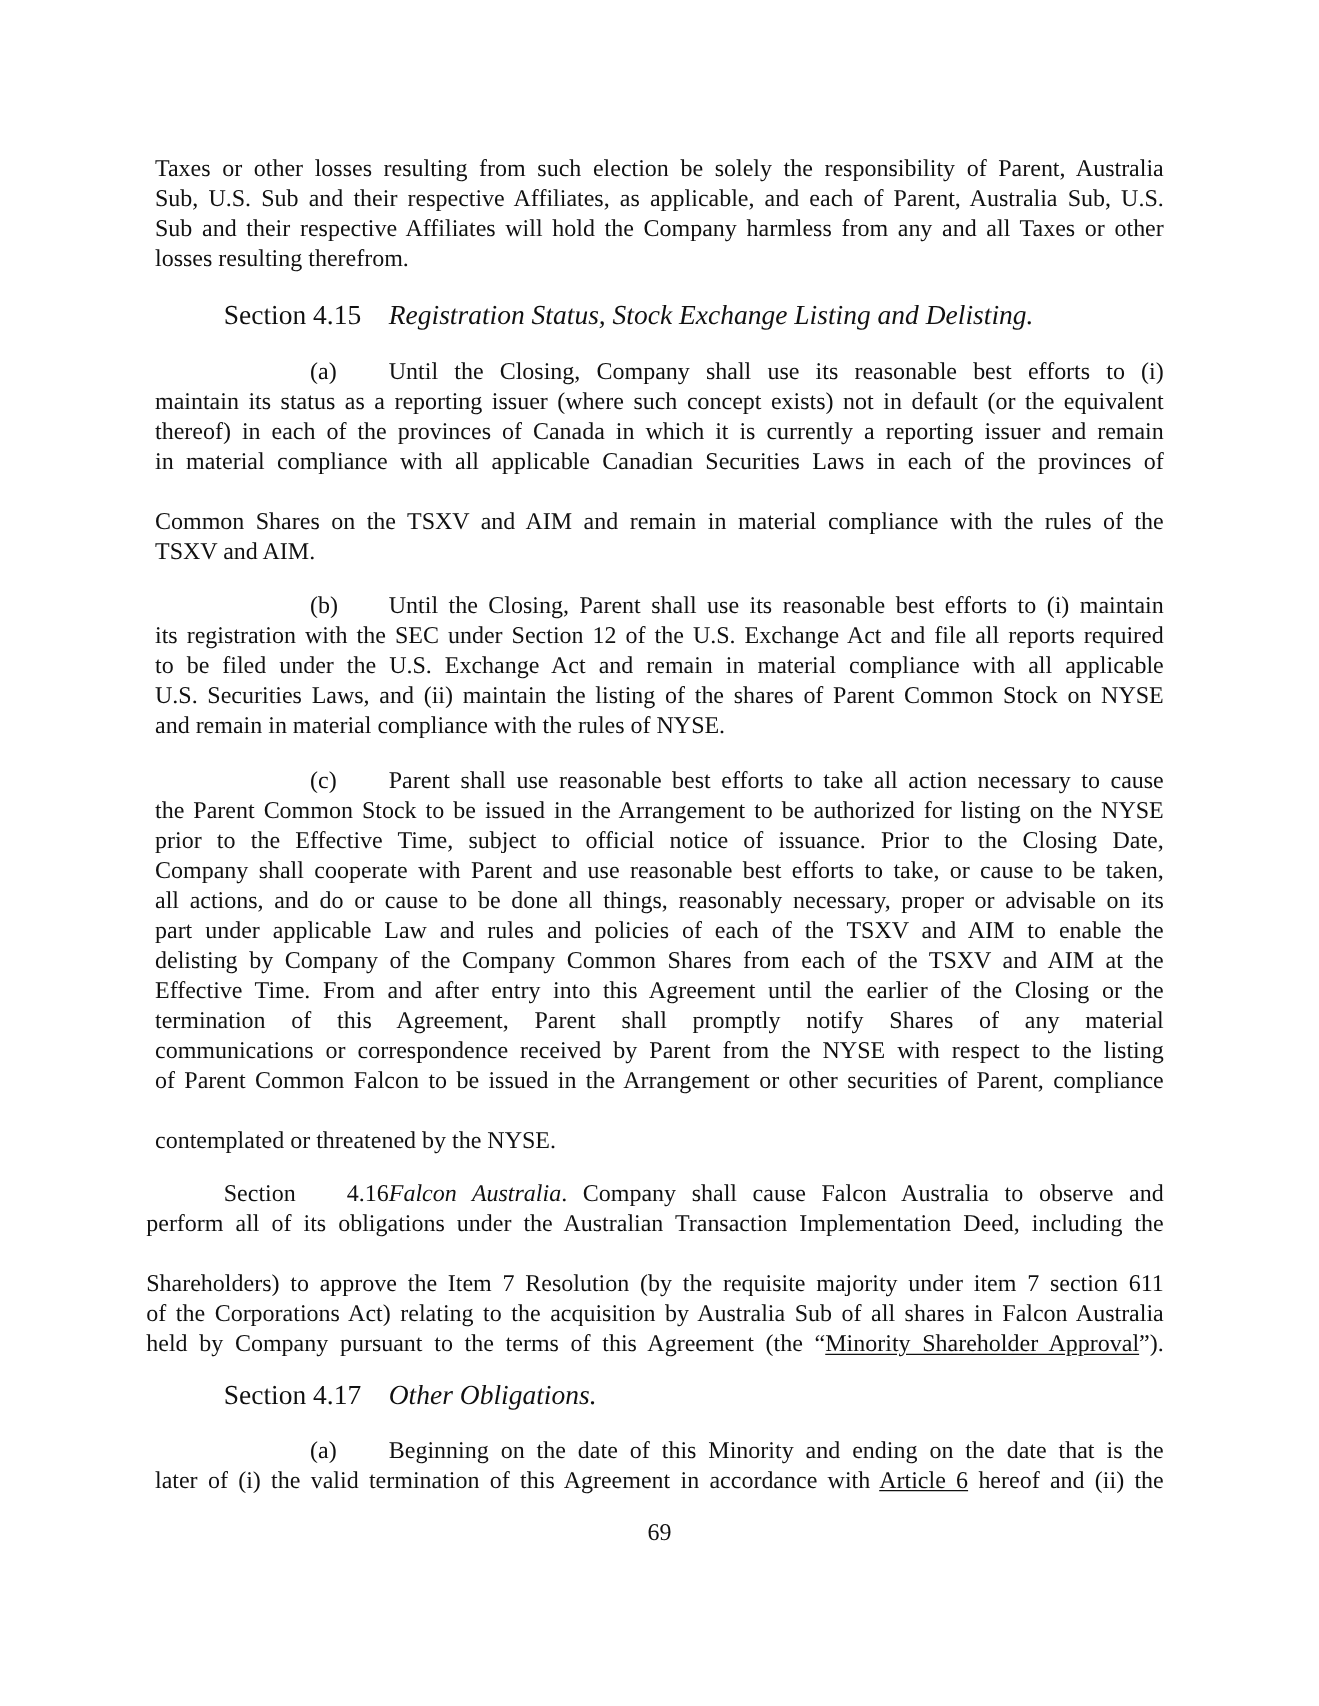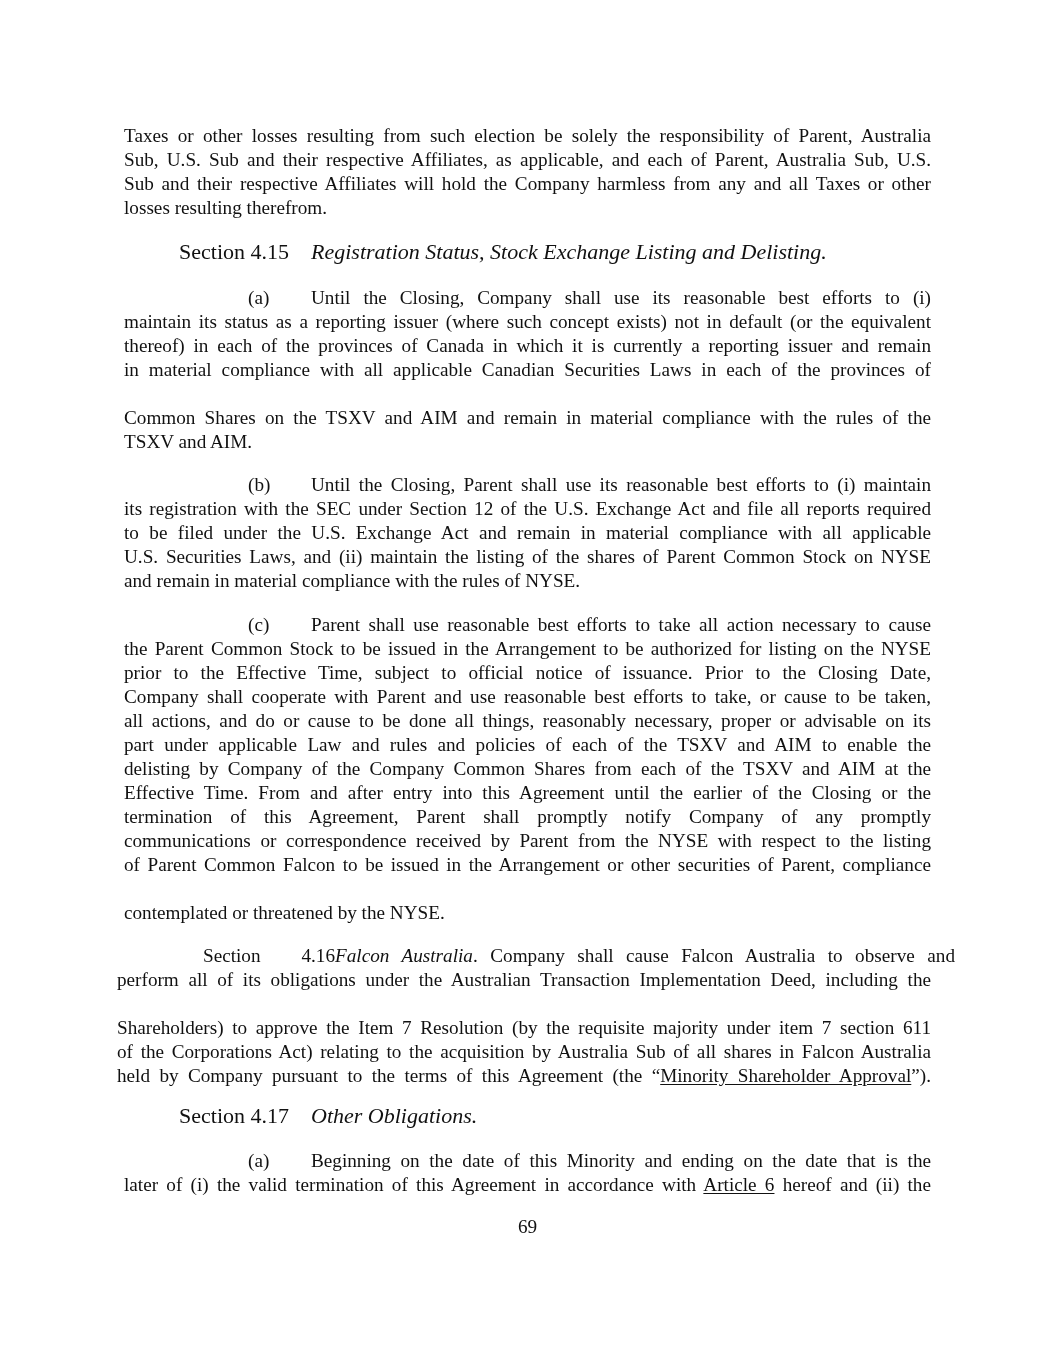--- a/index.html
+++ b/index.html
@@ -36,21 +36,20 @@
     .line.last {
       text-align-last: left;
     }
     .line.wide {
       left: 117px;
       width: 814px;
     }
     .line.indent1 {
       left: 179px;
       width: 752px;
-      margin-left: 24px;
     }
     .line.indent2 {
       left: 248px;
       width: 683px;
     }
     .heading {
       position: absolute;
       font-size: 22px;
       line-height: 24px;
       white-space: nowrap;
@@ -109,21 +108,21 @@
   <div class="line indent2" style="top:613px">
     <span class="sub-label">(c)</span><span>Parent shall use reasonable best efforts to take all action necessary to cause</span>
   </div>
   <div class="line" style="top:637px">the Parent Common Stock to be issued in the Arrangement to be authorized for listing on the NYSE</div>
   <div class="line" style="top:661px">prior to the Effective Time, subject to official notice of issuance. Prior to the Closing Date,</div>
   <div class="line" style="top:685px">Company shall cooperate with Parent and use reasonable best efforts to take, or cause to be taken,</div>
   <div class="line" style="top:709px">all actions, and do or cause to be done all things, reasonably necessary, proper or advisable on its</div>
   <div class="line" style="top:733px">part under applicable Law and rules and policies of each of the TSXV and AIM to enable the</div>
   <div class="line" style="top:757px">delisting by Company of the Company Common Shares from each of the TSXV and AIM at the</div>
   <div class="line" style="top:781px">Effective Time. From and after entry into this Agreement until the earlier of the Closing or the</div>
-  <div class="line" style="top:805px">termination of this Agreement, Parent shall promptly notify Company of any promptly</div>
+  <div class="line" style="top:805px">termination of this Agreement, Parent shall promptly notify Shares of any material</div>
   <div class="line" style="top:829px">communications or correspondence received by Parent from the NYSE with respect to the listing</div>
   <div class="line" style="top:853px">of Parent Common Falcon to be issued in the Arrangement or other securities of Parent, compliance</div>
   <div class="line last" style="top:901px">contemplated or threatened by the NYSE.</div>
 
   <div class="line indent1" style="top:944px">
     <span class="sec-num">Section 4.16</span><span class="italic">Falcon Australia</span><span>. Company shall cause Falcon Australia to observe and</span>
   </div>
   <div class="line wide" style="top:968px">perform all of its obligations under the Australian Transaction Implementation Deed, including the</div>
   <div class="line wide" style="top:1016px">Shareholders) to approve the Item 7 Resolution (by the requisite majority under item 7 section 611</div>
   <div class="line wide" style="top:1040px">of the Corporations Act) relating to the acquisition by Australia Sub of all shares in Falcon Australia</div>

